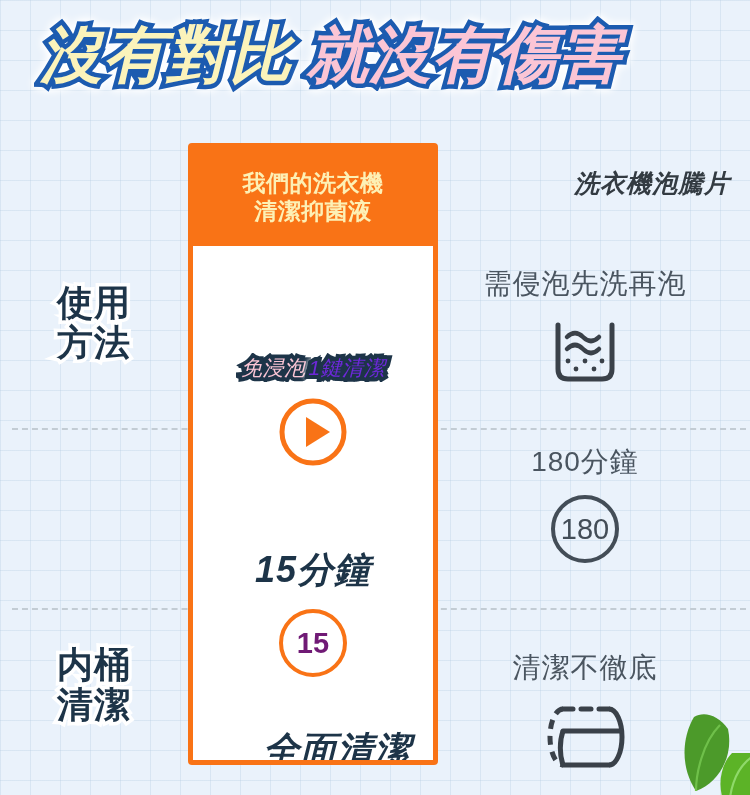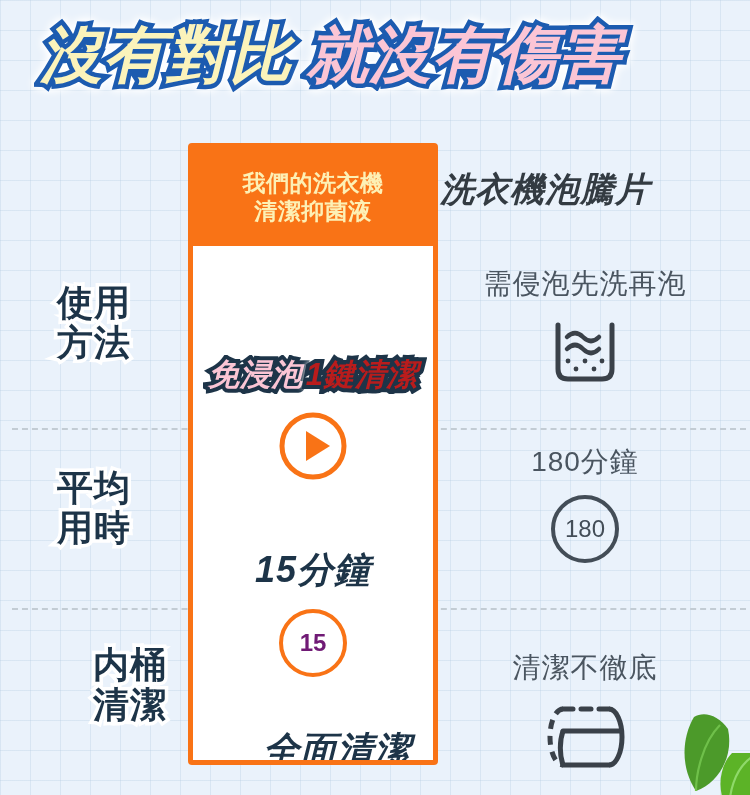--- a/index.html
+++ b/index.html
@@ -108,21 +108,21 @@
     font-size: 36px;
     font-weight: bold;
     line-height: 1.12;
     color: #1d3448;
     -webkit-text-stroke: 7px #ffffff;
     paint-order: stroke fill;
     letter-spacing: 1px;
   }
   .row-label.r1 { top: 140px; }
   .row-label.r2 { top: 325px; }
-  .row-label.r3 { top: 502px; margin-left: 36px; }
+  .row-label.r3 { top: 502px; }
 
   
   .card {
     position: absolute;
     left: 188px;
     top: 0;
     width: 250px;
     height: 622px;
     border: 5px solid #f97316;
     border-radius: 4px;
@@ -158,30 +158,30 @@
   
   .badges {
     display: flex;
     justify-content: center;
     align-items: center;
     gap: 3px;
     margin-bottom: 6px;
   }
   .badge {
     display: inline-block;
-    font-size: 31px;
-    font-weight: bold;
+    font-size: 21px;
+    font-weight: normal;
     font-style: italic;
     letter-spacing: 0.5px;
     -webkit-text-stroke: 8px #1d3448;
     paint-order: stroke fill;
     filter: drop-shadow(0 0 2.5px #ffffff);
   }
   .badge.pink { color: #fbc5d5; }
-  .badge.yellow { color: #b91c1c; }
+  .badge.yellow { color: #6d28d9; }
 
   .card-title {
     font-size: 36px;
     font-weight: bold;
     font-style: italic;
     color: #1d3448;
     letter-spacing: 1px;
   }
 
   .icon-wrap { margin-top: 14px; display:flex; justify-content:center; }
@@ -192,22 +192,22 @@
     left: 440px;
     top: 0;
     width: 310px;
     height: 622px;
   }
   .rival-header {
     position: absolute;
     top: 24px;
     left: 0;
     width: 290px;
-    text-align: left;
-    font-size: 34px;
+    text-align: right;
+    font-size: 25px;
     font-weight: bold;
     font-style: italic;
     color: #333b42;
     letter-spacing: 1px;
   }
   .rival-cell {
     position: absolute;
     left: 0;
     width: 290px;
     text-align: center;
@@ -219,21 +219,21 @@
     font-size: 28px;
     color: #4a5560;
     letter-spacing: 1px;
   }
 
   
   .num-circle {
     width: 68px; height: 68px;
     border-radius: 50%;
     display: flex; align-items: center; justify-content: center;
-    font-size: 24px;
+    font-size: 29px;
     font-weight: bold;
     margin: 14px auto 0 auto;
   }
   .num-circle.orange { border: 4px solid #f97316; color: #701a75; }
   .num-circle.gray   { border: 4px solid #434d57; color: #434d57; font-weight: normal; }
 </style>
 </head>
 <body>
 
 <div id="page">
@@ -244,24 +244,20 @@
 
   <div class="table">
 
     <div class="divider d1"></div>
     <div class="divider d2"></div>
 
     <div class="labels">
       <div class="row-label r1">
         <div>使用</div>
         <div>方法</div>
-      </div>
-      <div class="row-label r2">
-        <div>平均</div>
-        <div>用時</div>
       </div>
       <div class="row-label r3">
         <div>内桶</div>
         <div>清潔</div>
       </div>
     </div>
 
     <div class="card">
       <div class="card-header">
         <div>

